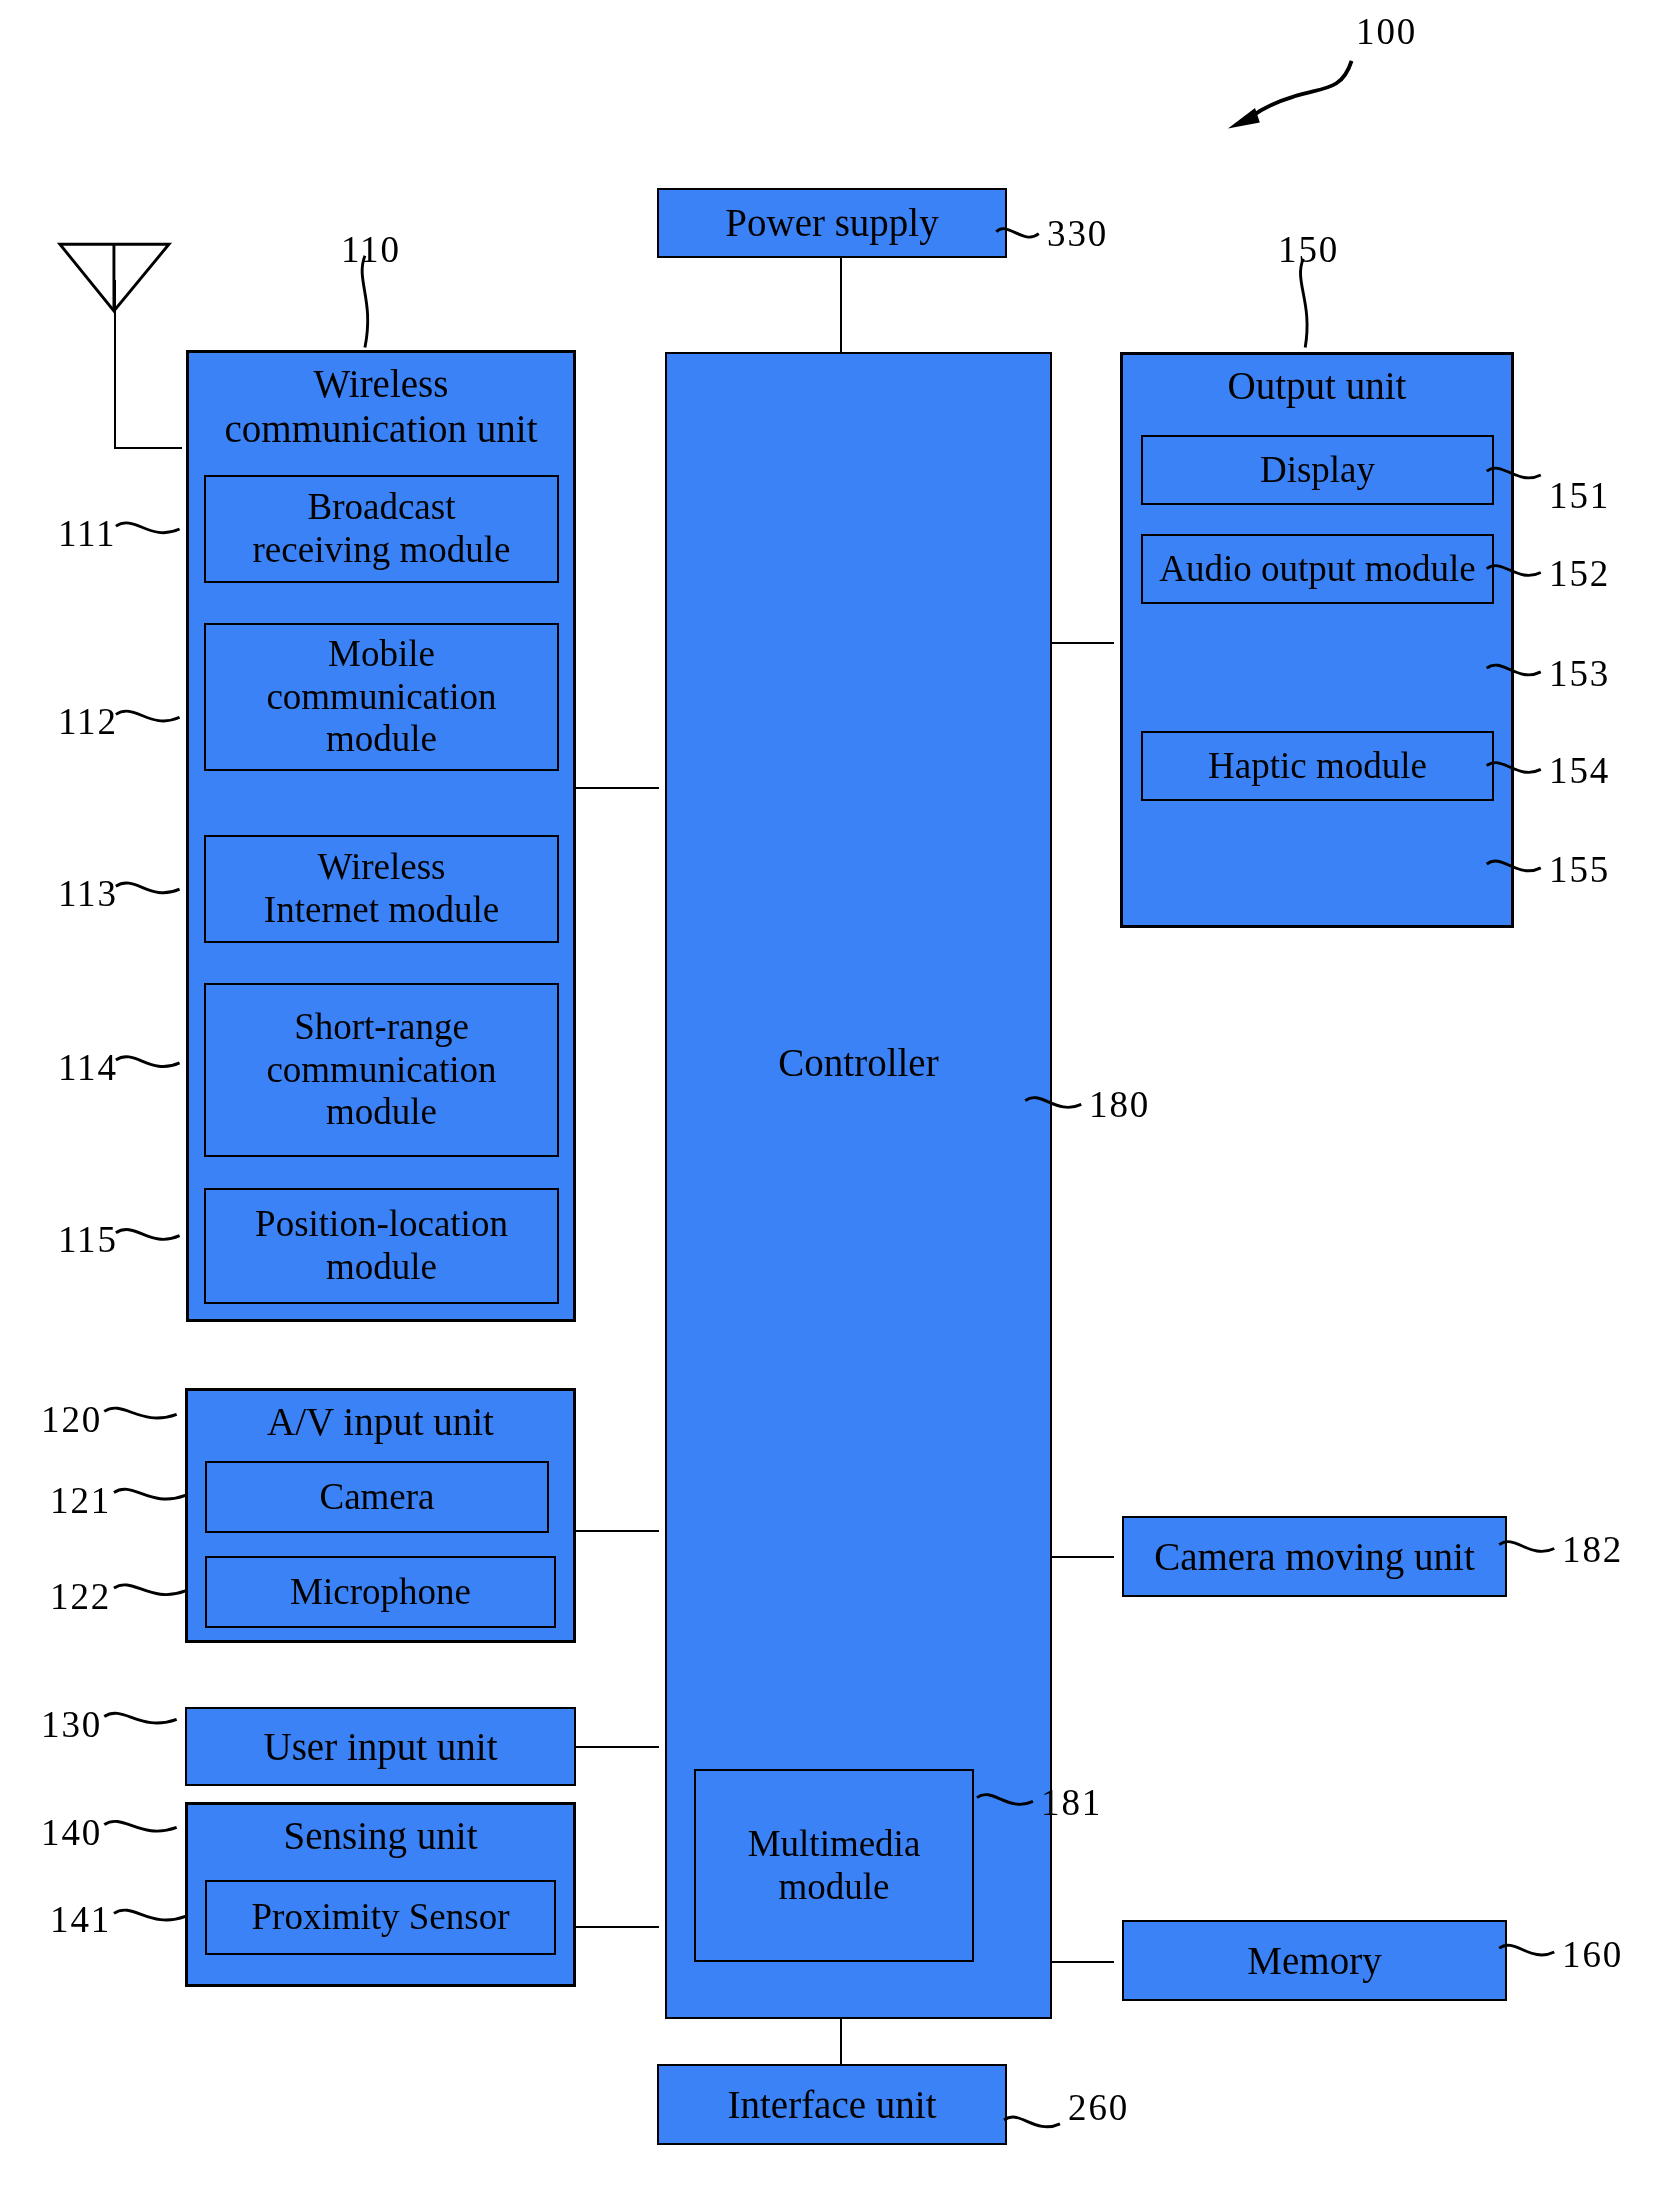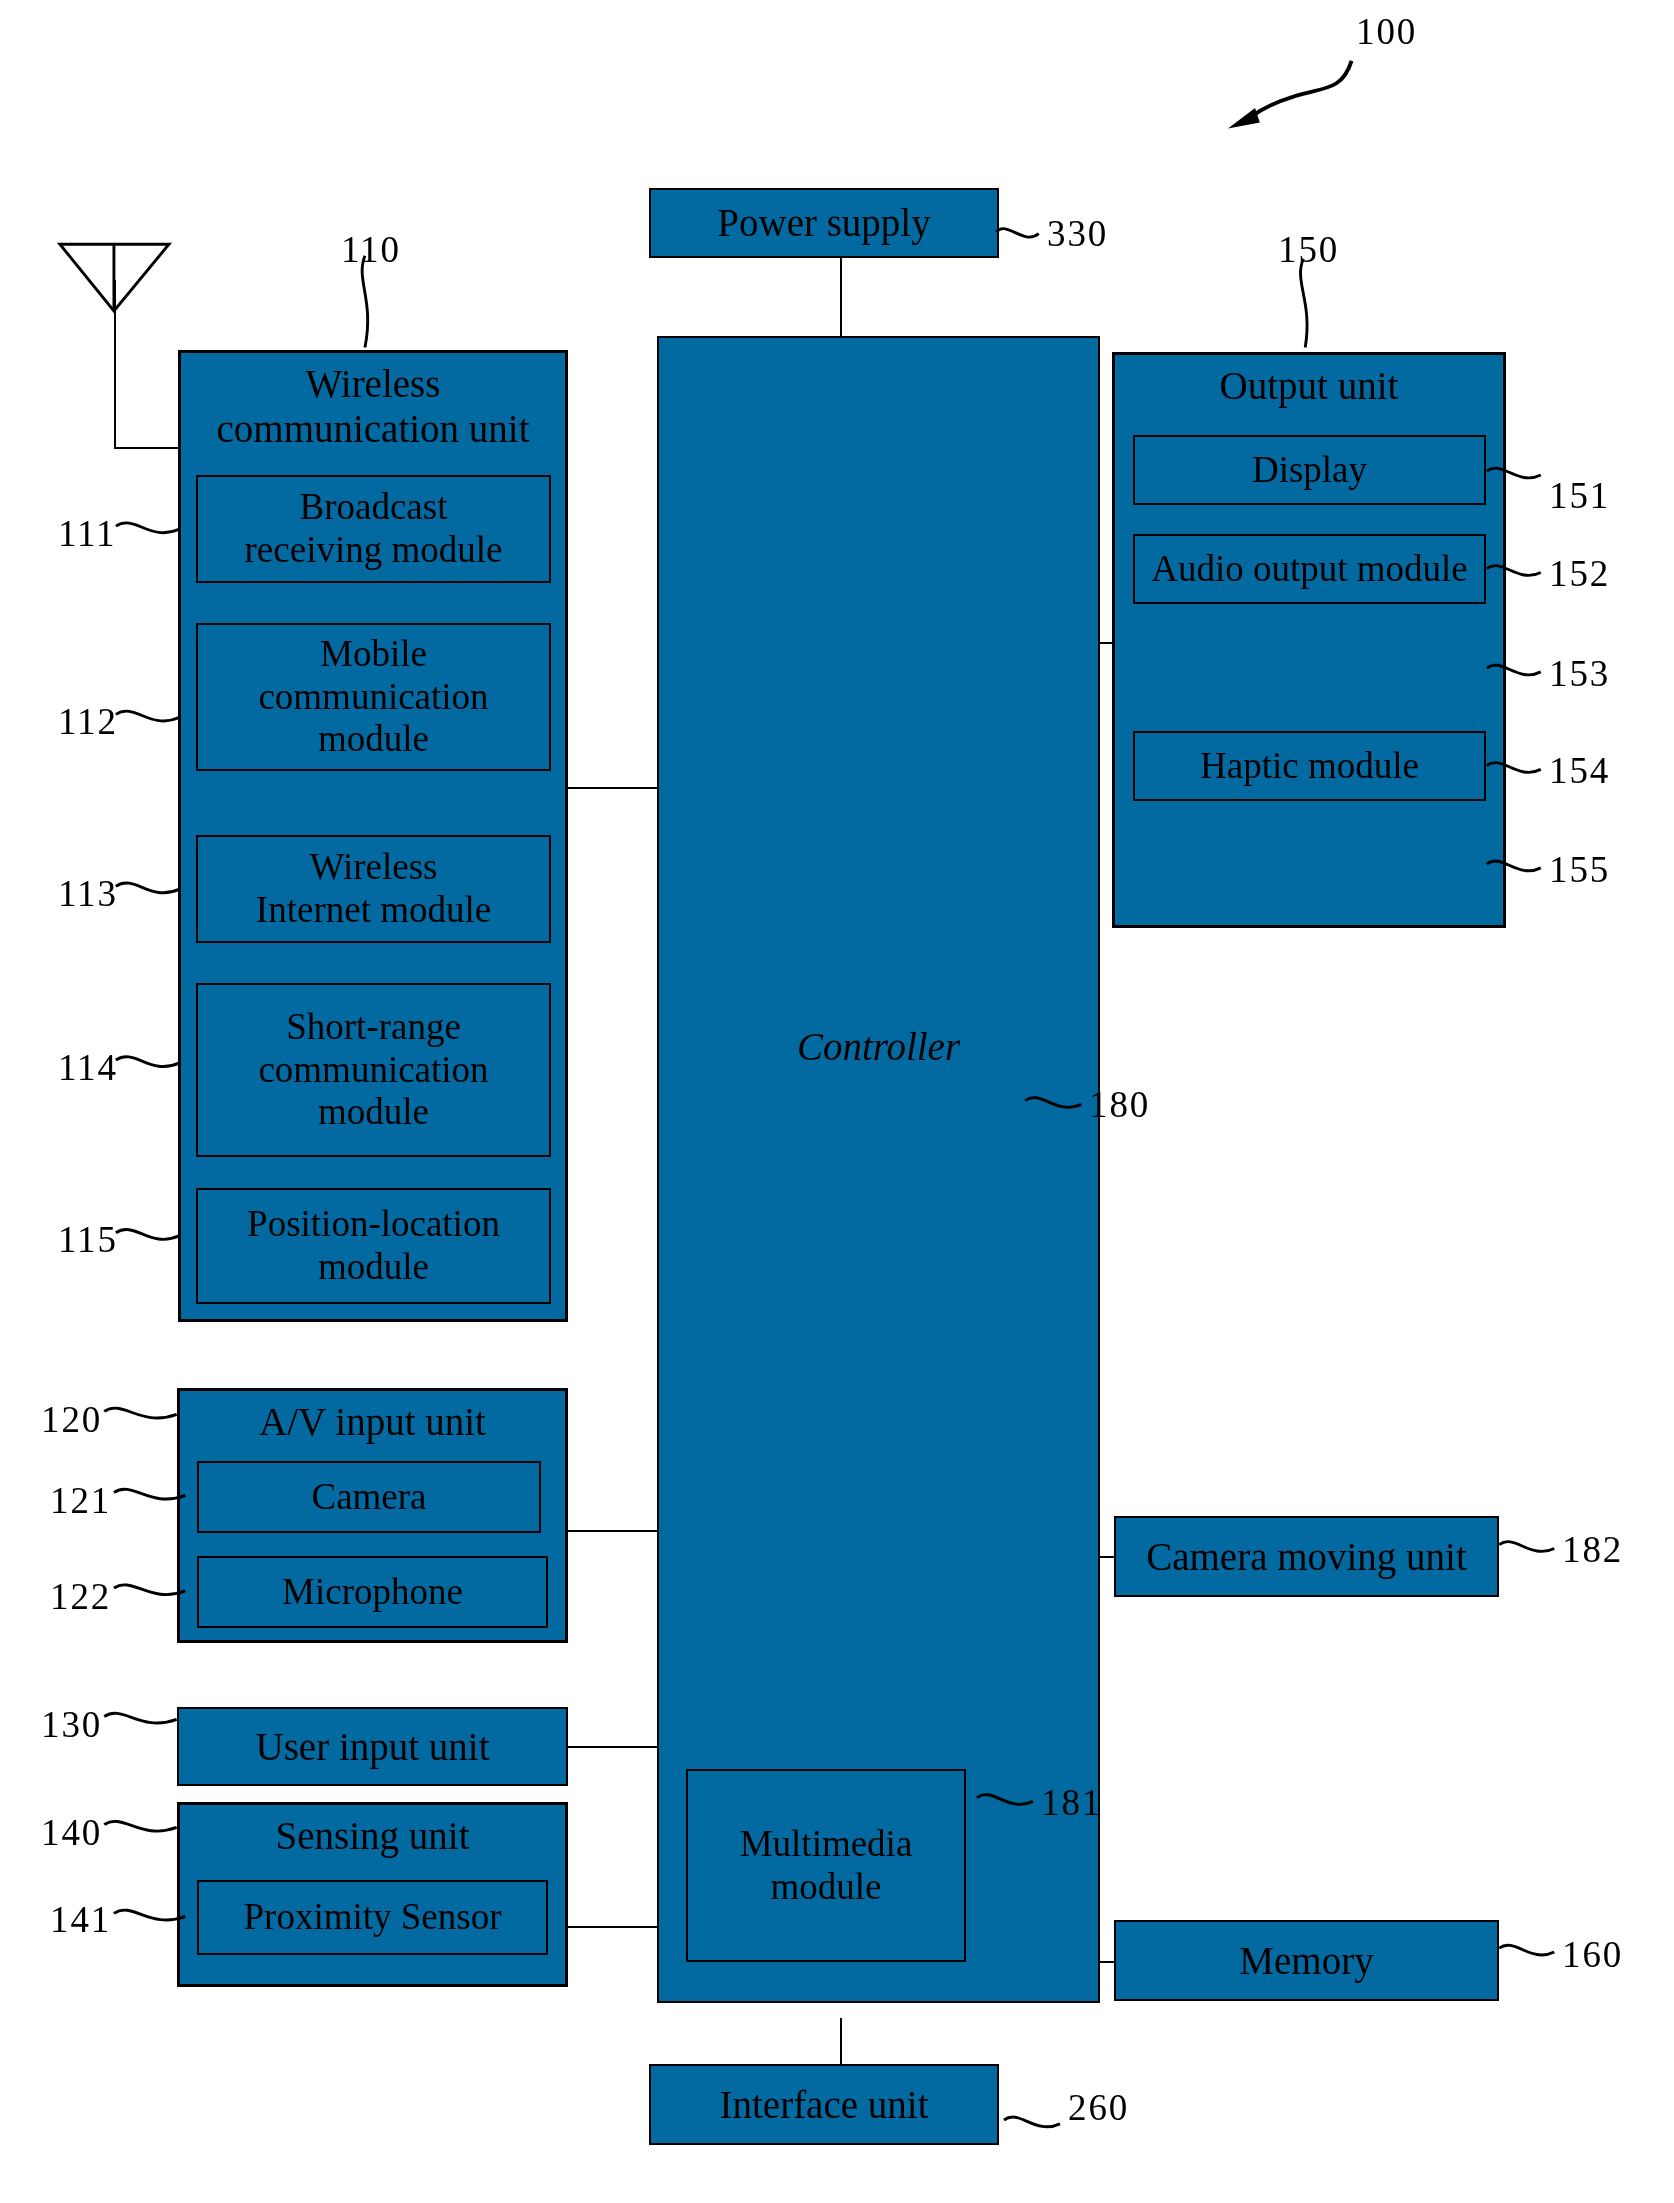--- a/index.html
+++ b/index.html
@@ -17,27 +17,28 @@
     width: 1674px;
     height: 2203px;
     background: #ffffff;
     overflow: hidden;
   }
   
   .box {
     position: absolute;
     box-sizing: border-box;
     border: 2.9px solid #000;
-    background: #0369a1;
+    background: #3b82f6;
     display: flex;
     align-items: center;
     justify-content: center;
     text-align: center;
     line-height: 1.16;
     z-index: 3;
+    margin-left: 8px;
   }
   .box.outer {
     border-width: 3.9px;
     align-items: flex-start;
     justify-content: center;
   }
   .box-title {
     position: absolute;
     top: 7.7px;
     left: 0;
@@ -162,21 +163,21 @@
     <path d="M1040,2196 C1056,2184 1072,2212 1098,2200" fill="none" stroke="#000" stroke-width="3"></path>
   </svg>
 
   <div class="ref" style="left:1356px; top:9.7px;">100</div>
 
   <div class="box f40" style="left:649px; top:188px; width:350px; height:70px;">
     <span>Power supply</span>
   </div>
   <div class="ref" style="left:1047px; top:212px;">330</div>
 
-  <div class="box" style="left:657px; top:336px; width:443px; height:1667px; align-items:flex-start; justify-content:center;font-style:italic;">
+  <div class="box" style="left:657px; top:352px; width:387px; height:1667px; align-items:flex-start; justify-content:center;">
     <span class="f40" style="position:absolute; top:686px; left:0; right:0; text-align:center;">Controller</span>
   </div>
   <div class="ref" style="left:1089px; top:1083px;">180</div>
 
   <div class="box f38" style="left:686px; top:1769px; width:280px; height:193px;">
     <span style="white-space:pre-line;">Multimedia
 module</span>
   </div>
   <div class="ref" style="left:1041px; top:1781px;">181</div>
 

